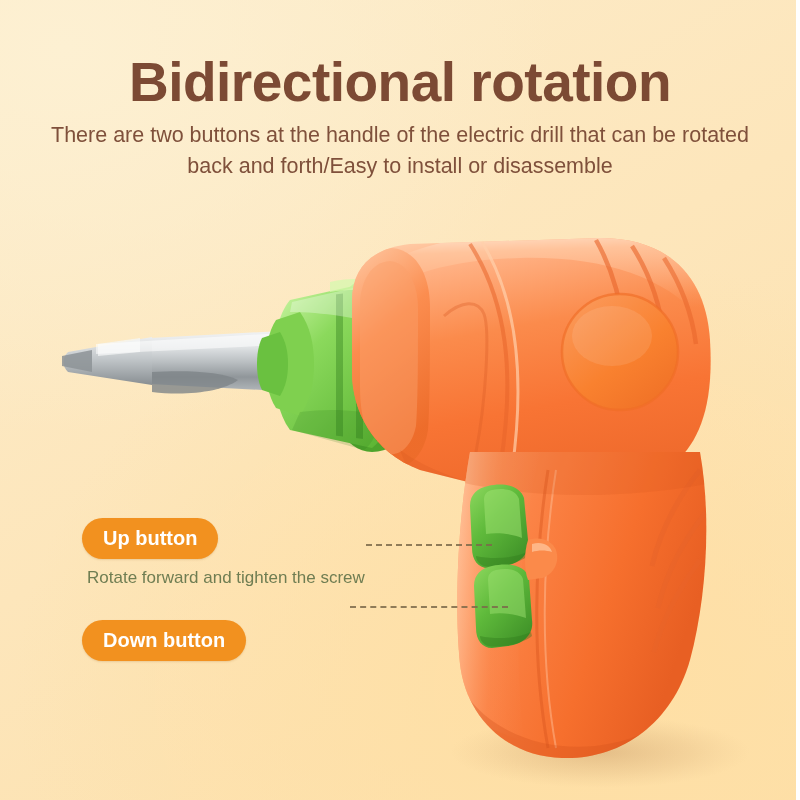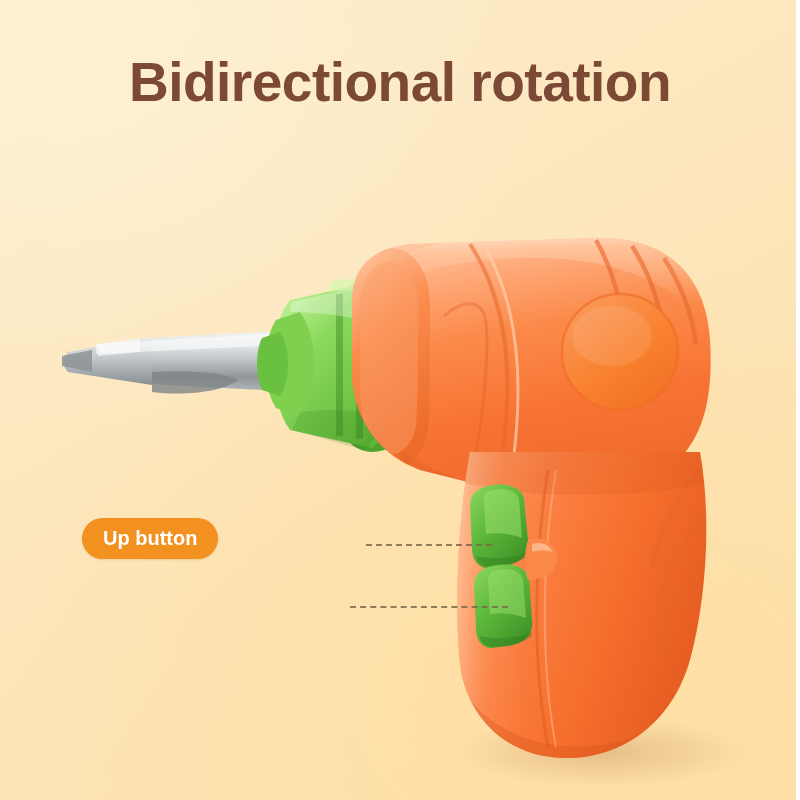--- a/index.html
+++ b/index.html
@@ -323,23 +323,26 @@
 
     <g>
       <path d="M528,540 C540,536 552,540 556,550 C560,562 554,574 542,578
                L528,580 C524,570 524,552 528,540 Z" fill="#fb8a4a"></path>
       <path d="M532,544 C542,541 550,545 552,552 C546,550 538,550 532,552 Z" fill="#ffc9a1" opacity=".7"></path>
     </g>
   </svg>
 
   <div class="headline">Bidirectional rotation</div>
 
+  <div class="subhead">There are two buttons at the handle of the electric drill that can be rotated back and forth/Easy to install or disassemble</div>
 
   <div class="callout" id="callout-up">
     <div class="callout-pill">Up button</div>
+    <div class="callout-desc">Rotate forward and tighten the screw</div>
   </div>
   <div class="leader" id="leader-up"></div>
 
   <div class="callout" id="callout-down">
+    <div class="callout-pill">Down button</div>
   </div>
   <div class="leader" id="leader-down"></div>
 
 </div>
 
 </body></html>

